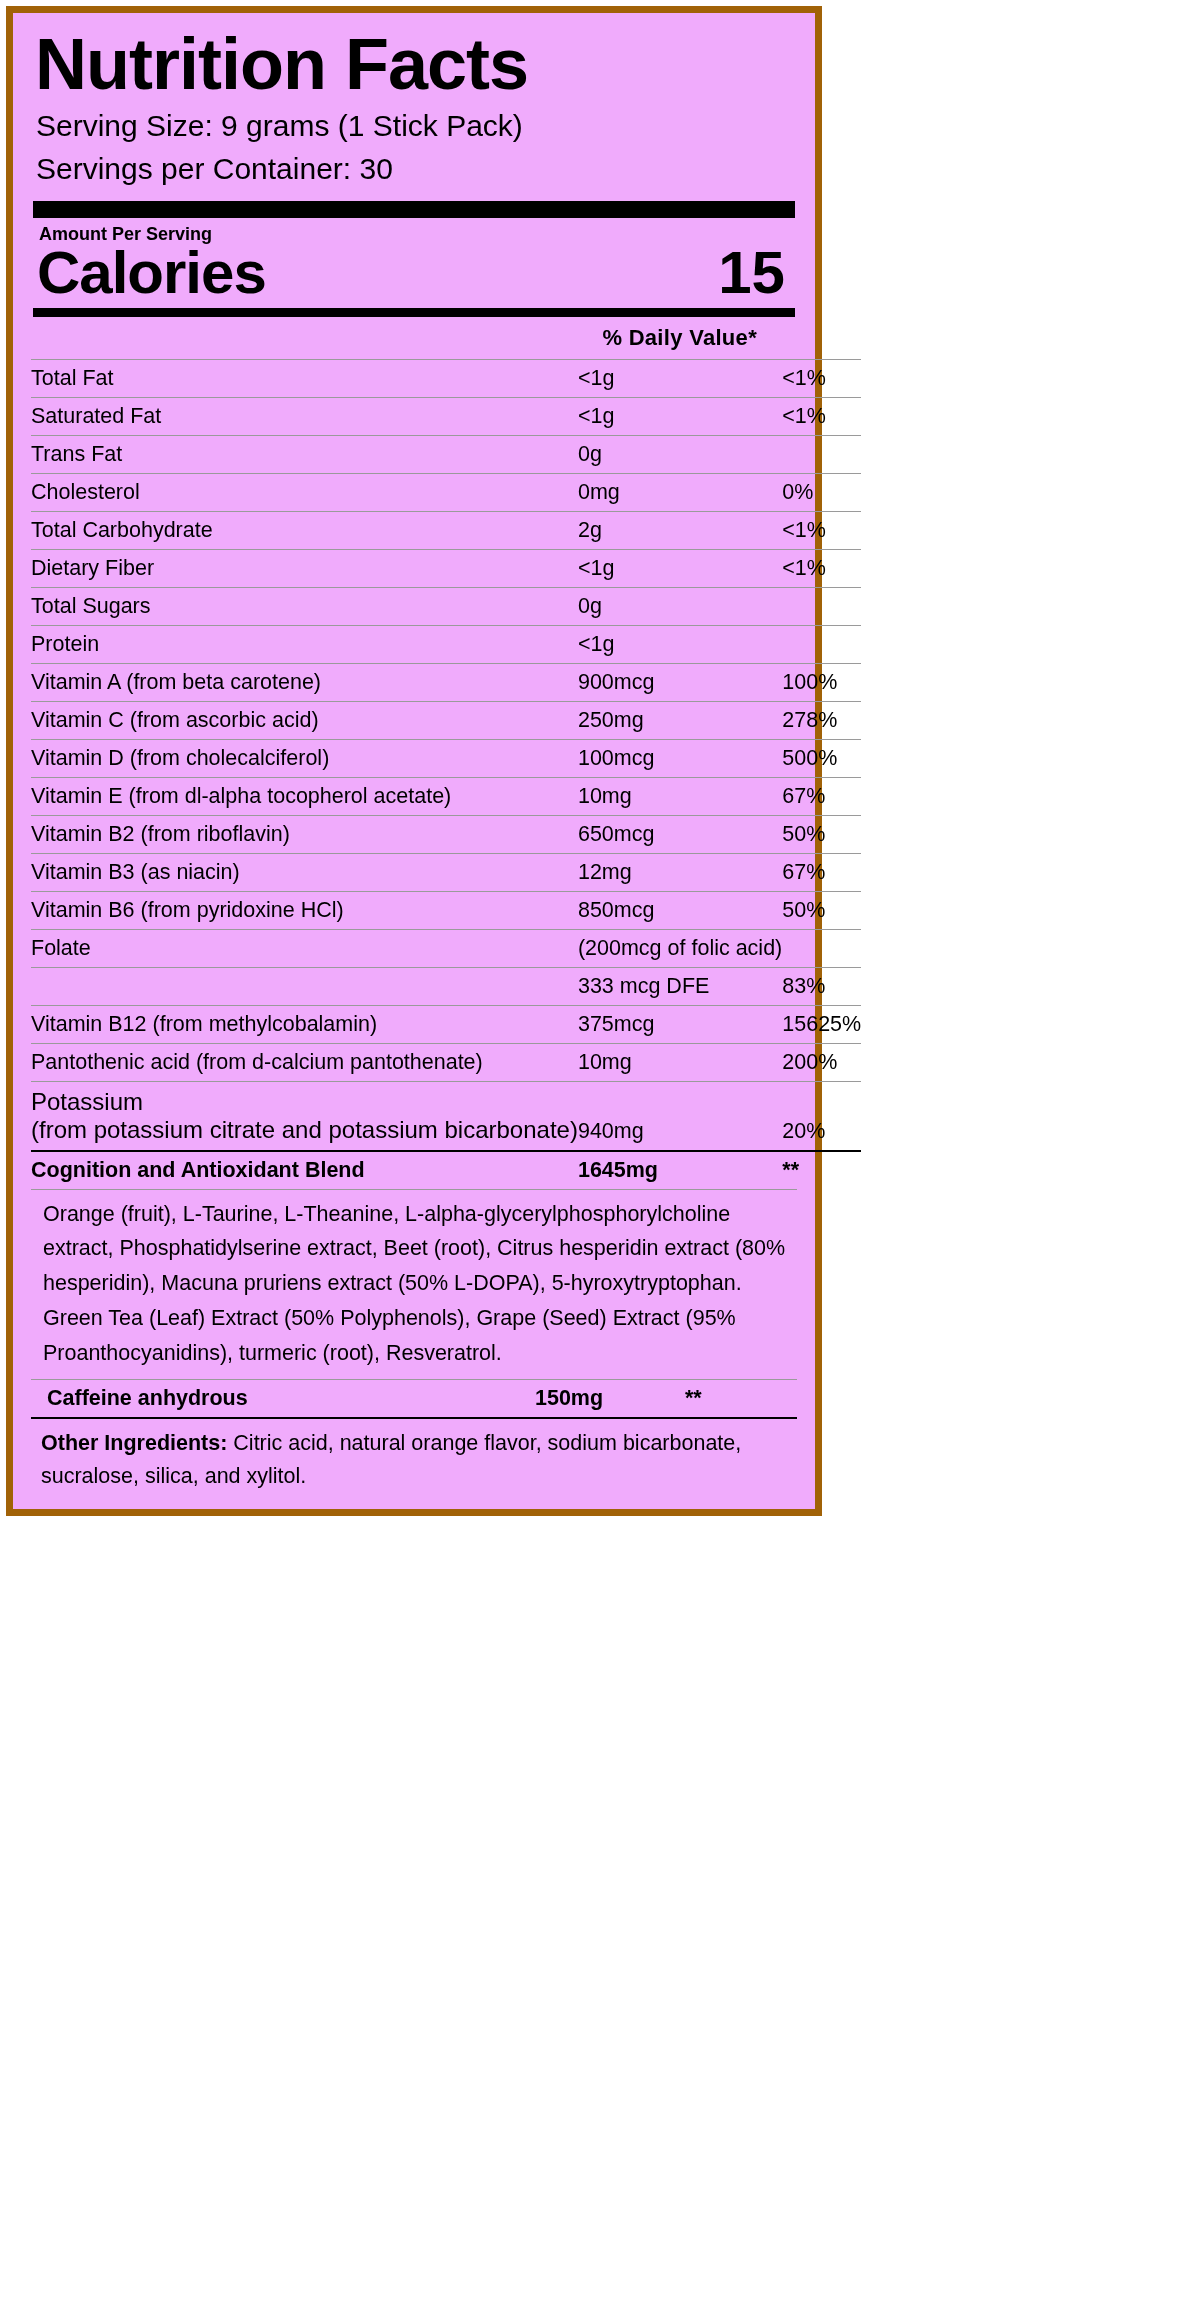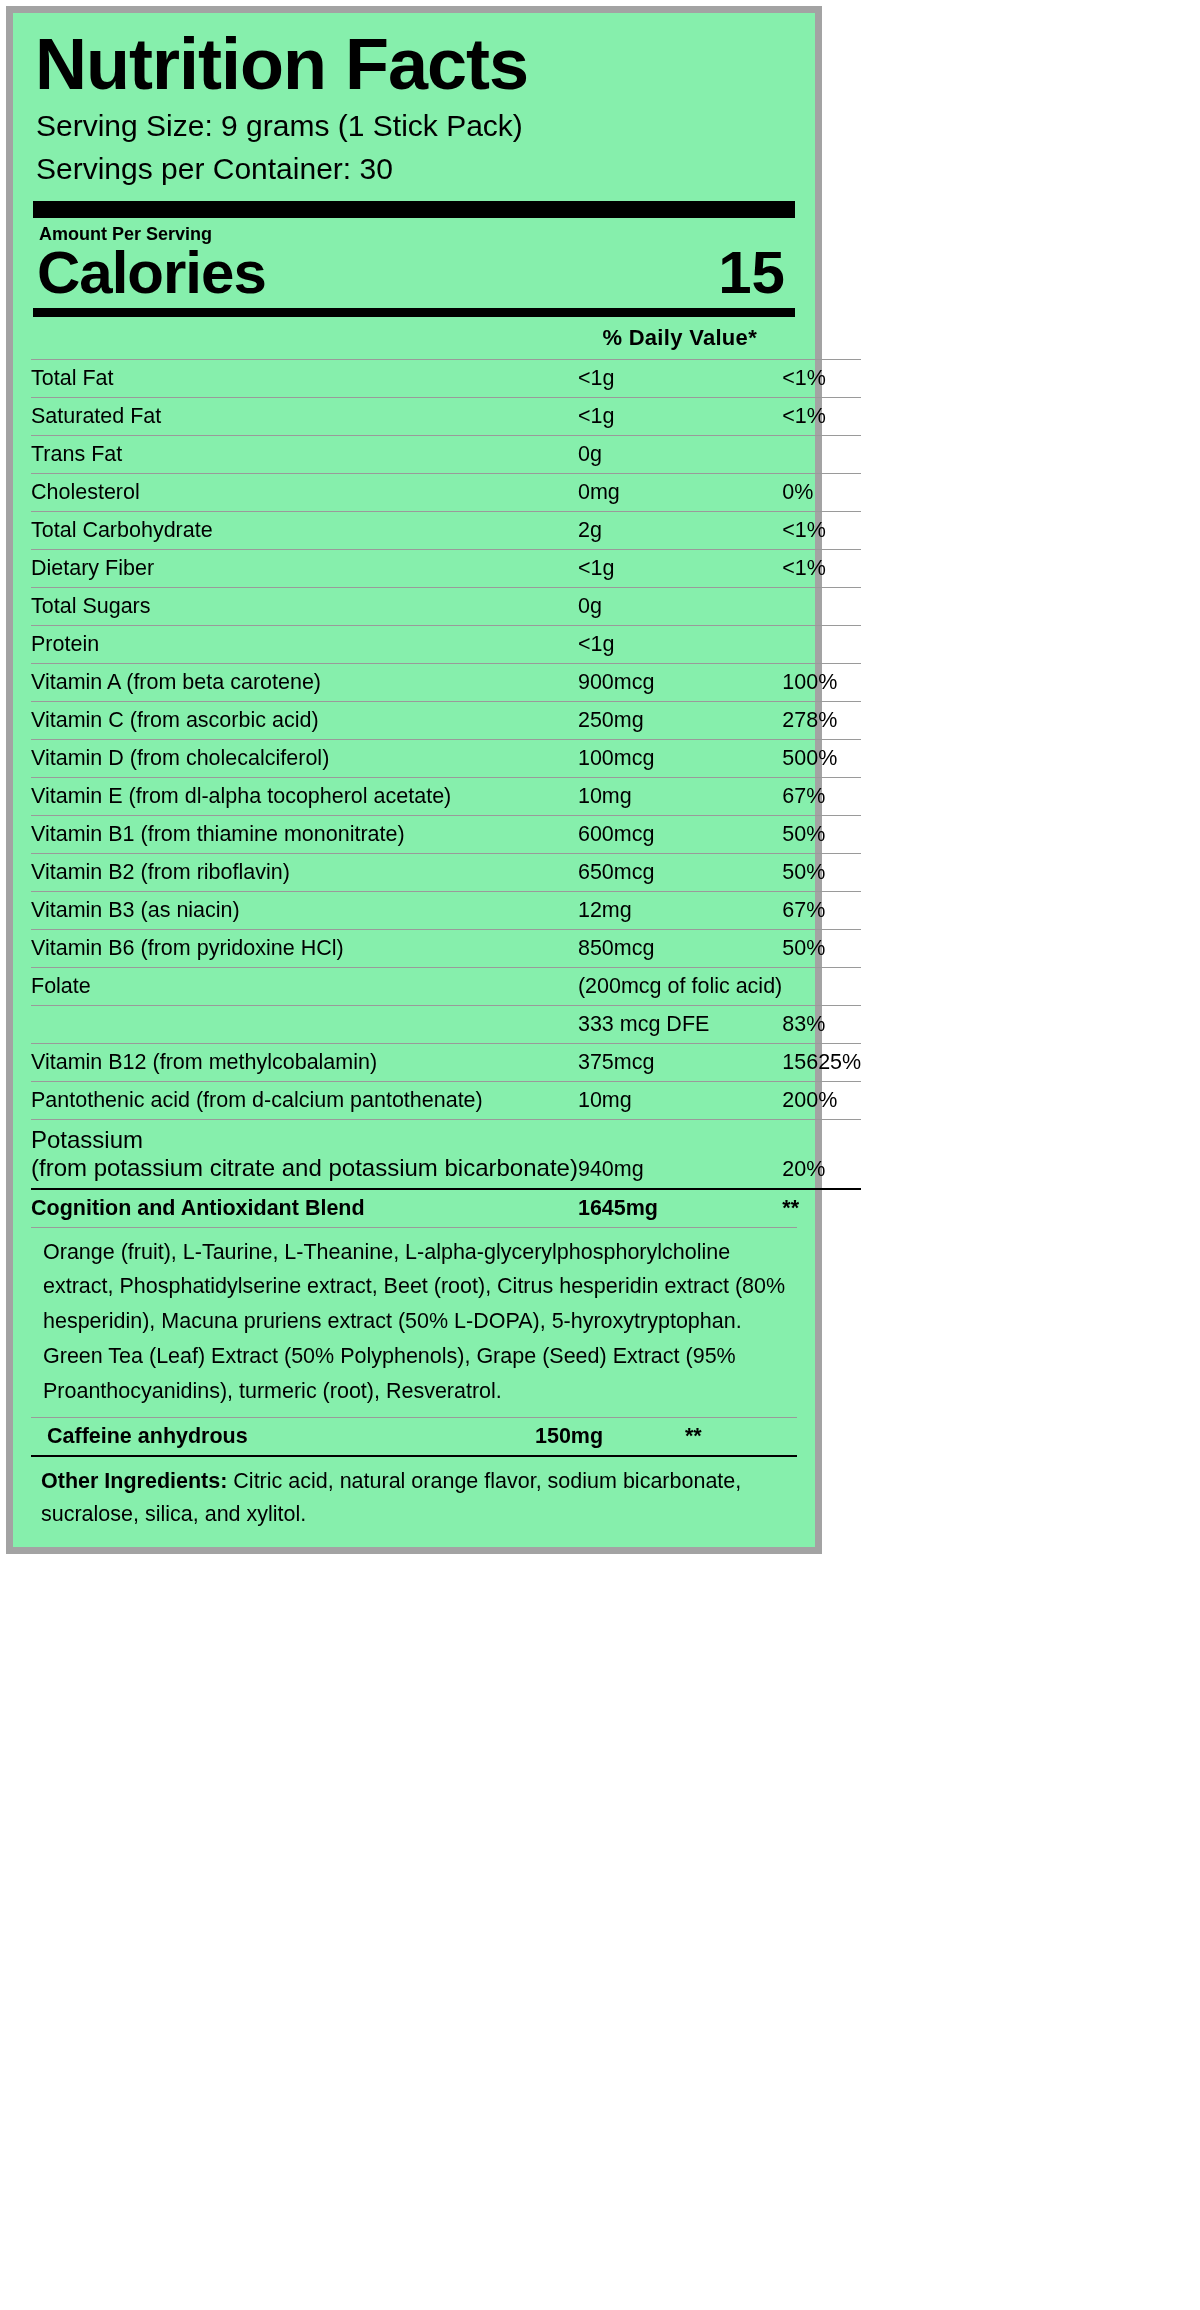--- a/index.html
+++ b/index.html
@@ -13,24 +13,24 @@
     color: #000000;
   }
   .panel-wrap {
     width: 1200px;
     display: flex;
     justify-content: flex-start;
   }
   .panel {
     width: 816px;
     margin: 6px 0 0 6px;
-    border: 7px solid #a3a3a3;
+    border: 7px solid #a16207;
     box-sizing: border-box;
     padding: 10px 18px 14px 18px;
-    background: #86efac;
+    background: #f0abfc;
   }
   .title {
     font-size: 72px;
     font-weight: bold;
     letter-spacing: -1px;
     line-height: 0.98;
     margin: 6px 0 4px 4px;
   }
   .serving-line {
     font-size: 30px;
@@ -213,25 +213,20 @@
           <td class="nm">Vitamin D (from cholecalciferol)</td>
           <td class="amt">100mcg</td>
           <td class="dv">500%</td>
         </tr>
         <tr>
           <td class="nm">Vitamin E (from dl-alpha tocopherol acetate)</td>
           <td class="amt">10mg</td>
           <td class="dv">67%</td>
         </tr>
         <tr>
-          <td class="nm">Vitamin B1 (from thiamine mononitrate)</td>
-          <td class="amt">600mcg</td>
-          <td class="dv">50%</td>
-        </tr>
-        <tr>
           <td class="nm">Vitamin B2 (from riboflavin)</td>
           <td class="amt">650mcg</td>
           <td class="dv">50%</td>
         </tr>
         <tr>
           <td class="nm">Vitamin B3 (as niacin)</td>
           <td class="amt">12mg</td>
           <td class="dv">67%</td>
         </tr>
         <tr>

